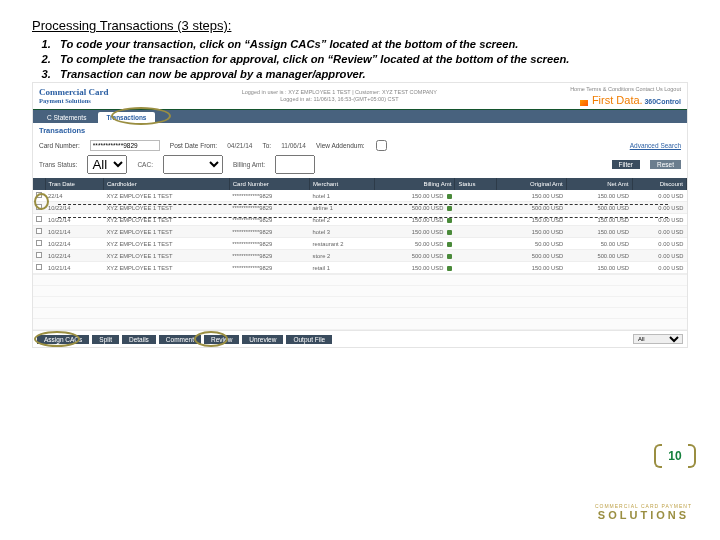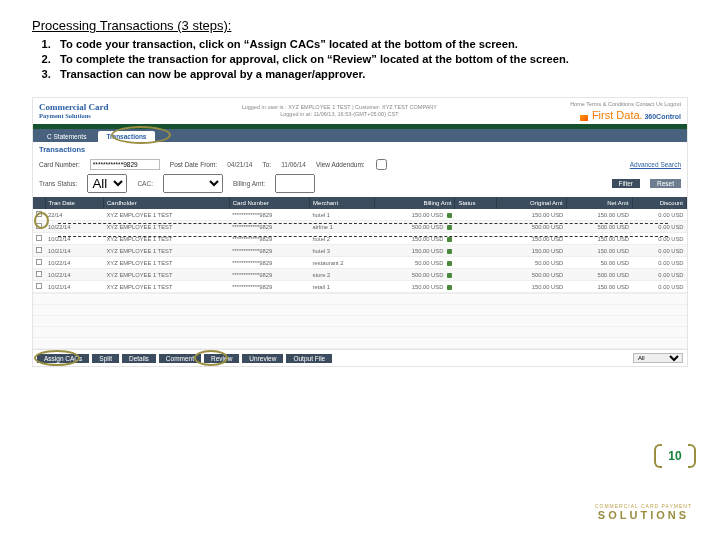--- a/index.html
+++ b/index.html
@@ -7,35 +7,35 @@
     width: 720px;
     height: 540px;
     font-family: Arial, Helvetica, sans-serif;
     background: #fff;
     position: relative;
     color: #000;
   }
   .page { padding: 18px 32px 0 32px; }
   .heading { font-size: 13px; font-weight: normal; text-decoration: underline; margin-bottom: 4px; }
   .intro { font-size: 11.2px; font-weight: bold; line-height: 1.35; margin-bottom: 2px; }
-  ol.steps { font-size: 11.2px; font-weight: bold; line-height: 1.35; padding-left: 22px; margin-bottom: 15px; }
+  ol.steps { font-size: 11.2px; font-weight: bold; line-height: 1.35; padding-left: 22px; margin-bottom: 0; font-style: italic; }
   ol.steps li { padding-left: 6px; margin-bottom: 0; }
 
   .app {
     border: 1px solid #e4e4e4;
     font-size: 6.5px;
     color: #555;
     background: #fff;
     position: relative;
   }
   .topbar {
     display: flex;
     align-items: center;
     padding: 3px 6px;
-    border-bottom: 5px solid #14532d;
+    border-bottom: 1px solid #14532d;
     min-height: 18px;
   }
   .topbar .brand {
     color: #2b5fa3;
     font-weight: bold;
     font-size: 9px;
     font-family: Georgia, 'Times New Roman', serif;
     line-height: 1.05;
   }
   .topbar .brand .sub { font-size: 6.5px; display: block; color:#2b5fa3; }

